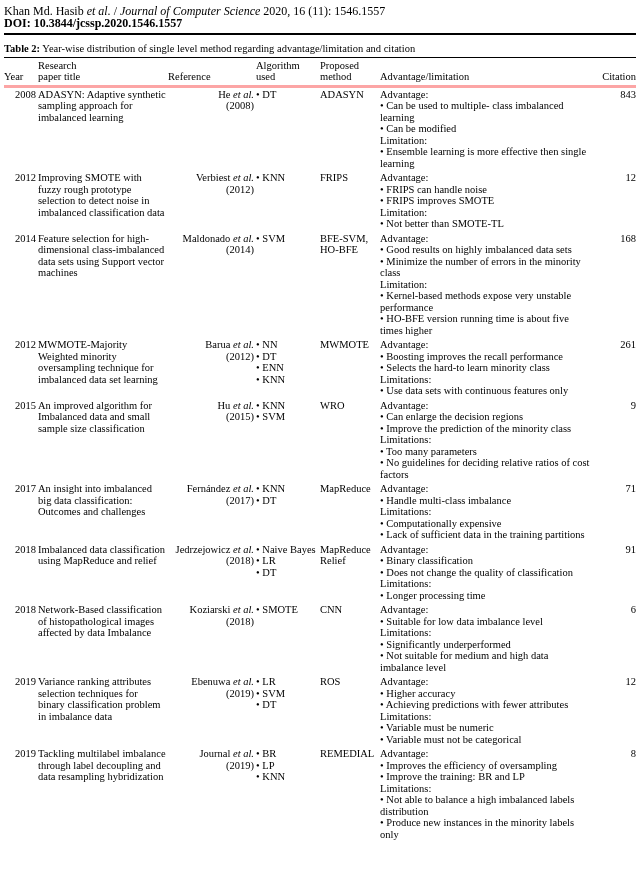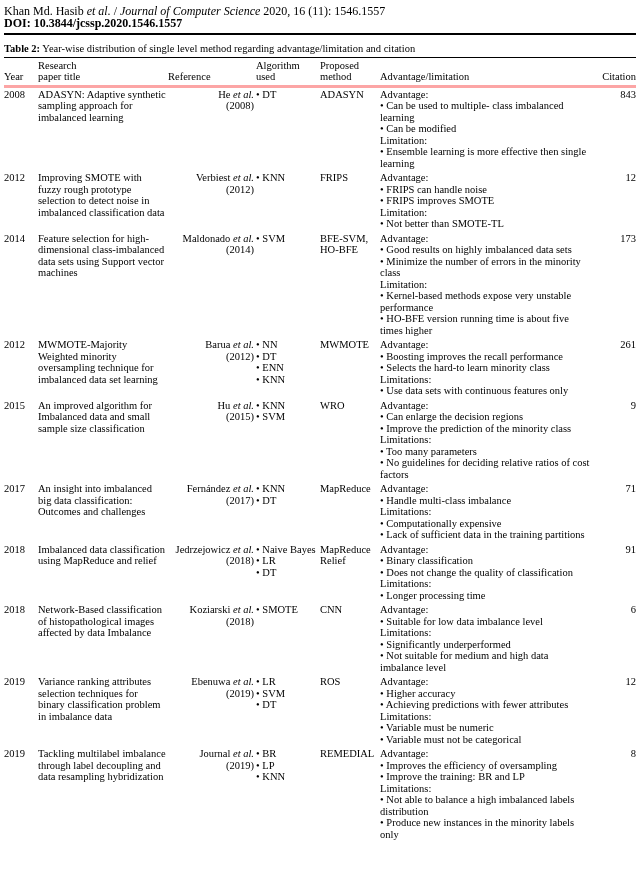--- a/index.html
+++ b/index.html
@@ -24,21 +24,21 @@
   .caption { margin-top: 8px; margin-bottom: 2px; }
   table.review { width: 632px; border-collapse: collapse; table-layout: fixed; }
   th {
     font-weight: normal; text-align: left; vertical-align: bottom;
     white-space: pre-line;
     border-top: 1px solid #000; border-bottom: 3px solid #fca5a5;
     padding: 2px 2px 2px 0;
   }
   td { vertical-align: top; padding: 1px 2px 2px 0; }
   th.cite, td.col-cite { text-align: right; padding-right: 0; }
-  .col-year  { width: 34px; }
+  .col-year  { width: 34px; text-align: right; }
   .col-title { width: 130px; }
   .col-ref   { width: 88px; text-align: right; }
   .col-alg   { width: 64px; }
   .col-method{ width: 60px; margin-top: 8px; }
   .col-adv   { width: 214px; margin-left: 16px; }
   .col-cite  { width: 42px; }
 </style>
 </head>
 <body>
 
@@ -127,21 +127,21 @@
           </td>
           <td class="col-method">BFE-SVM, HO-BFE</td>
           <td class="col-adv">
             <div>Advantage:</div>
             <div>• Good results on highly imbalanced data sets</div>
             <div>• Minimize the number of errors in the minority class</div>
             <div>Limitation:</div>
             <div>• Kernel-based methods expose very unstable performance</div>
             <div>• HO-BFE version running time is about five times higher</div>
           </td>
-          <td class="col-cite">173</td>
+          <td class="col-cite">168</td>
         </tr>
         <tr>
           <td class="col-year">2012</td>
           <td class="col-title">MWMOTE-Majority Weighted minority oversampling technique for imbalanced data set learning</td>
           <td class="col-ref"><span>Barua </span><span class="italic">et al.</span><br><span>(2012)</span></td>
           <td class="col-alg">
             <div>• NN</div>
             <div>• DT</div>
             <div>• ENN</div>
             <div>• KNN</div>

